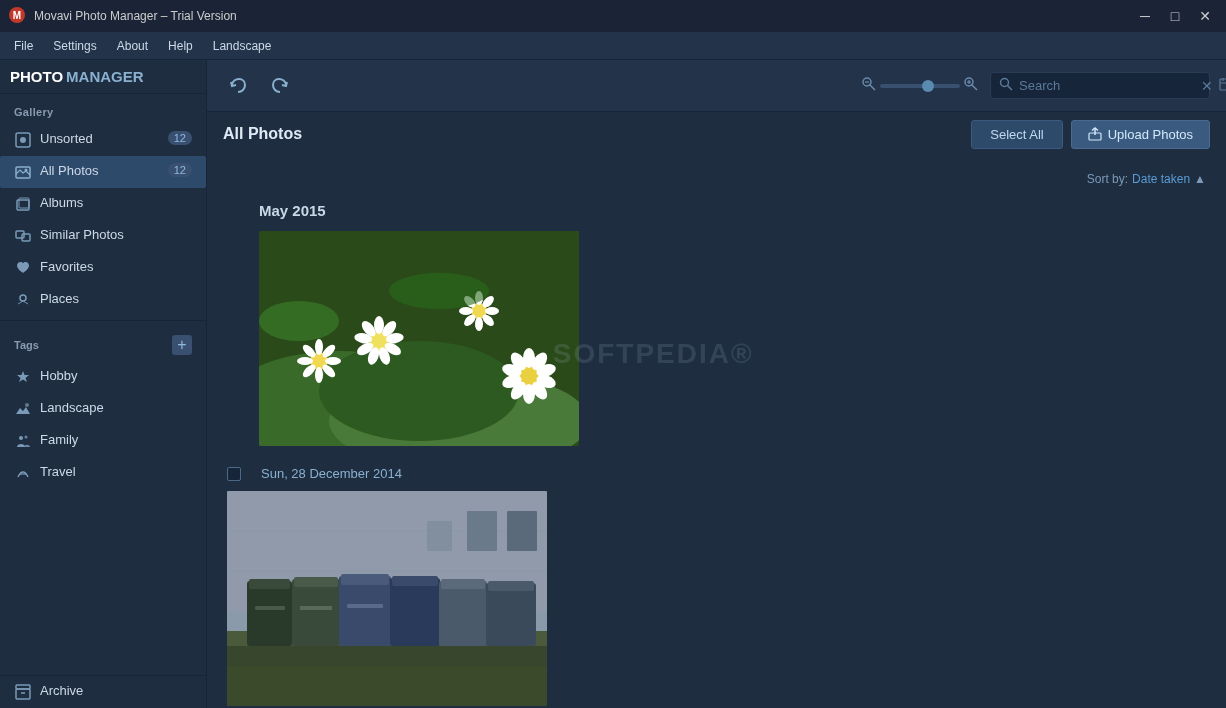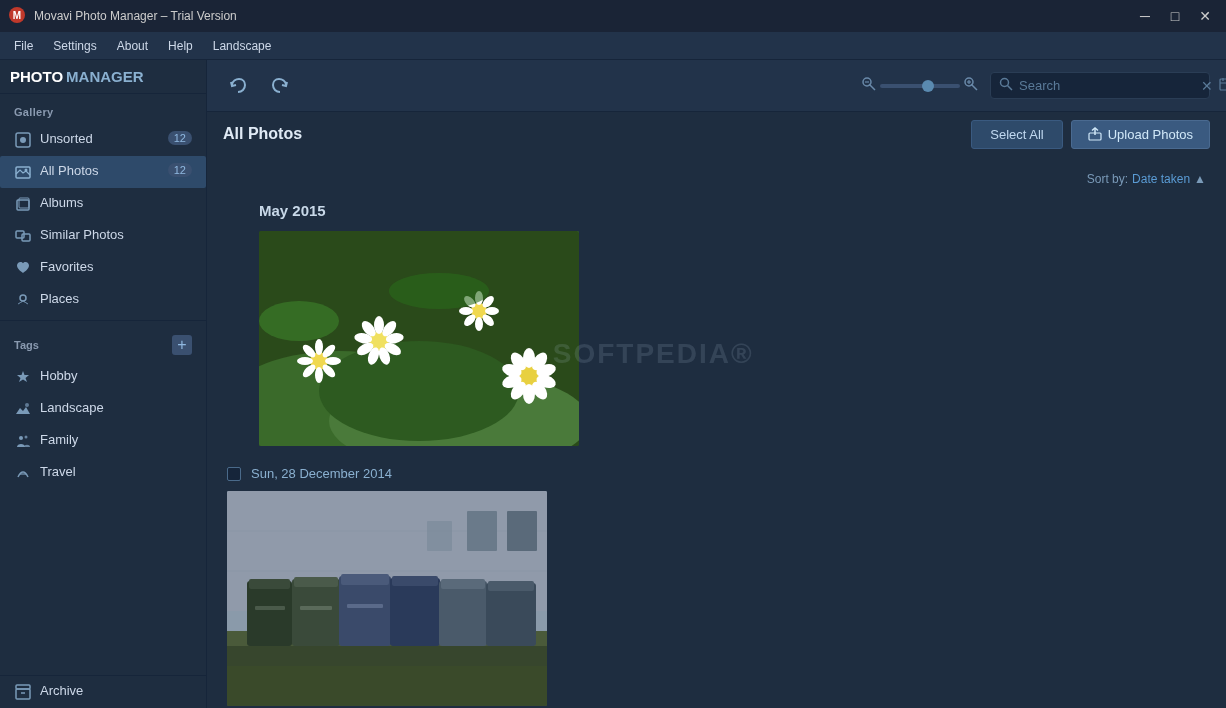--- a/index.html
+++ b/index.html
@@ -192,21 +192,21 @@
     .sort-bar {
       display: flex; align-items: center; justify-content: flex-end;
       margin-bottom: 16px; gap: 4px;
     }
     .sort-label { color: #7a9ab8; font-size: 12px; }
     .sort-value { color: #5a9bd4; font-size: 12px; cursor: pointer; }
     .sort-arrow { color: #7a9ab8; font-size: 12px; }
 
     .date-group { margin-bottom: 24px; }
     .date-header {
-      display: flex; align-items: center; gap: 10px;
+      display: flex; align-items: center; gap: 20px;
       margin-bottom: 10px;
     }
     .date-checkbox {
       width: 14px; height: 14px; border: 1px solid #4a6a8a; background: #16253a;
       border-radius: 2px; cursor: pointer;
     }
     .date-label { font-size: 13px; color: #8ab0d0; }
 
     .photos-grid { display: flex; flex-wrap: wrap; gap: 4px; }
     .photo-thumb {

